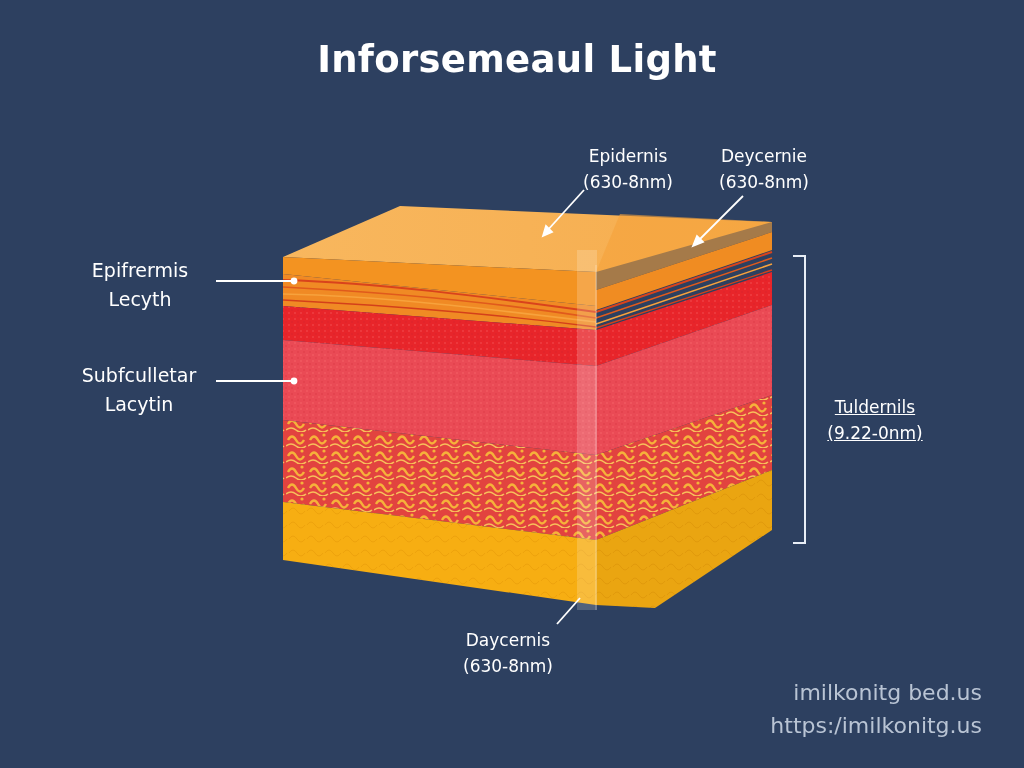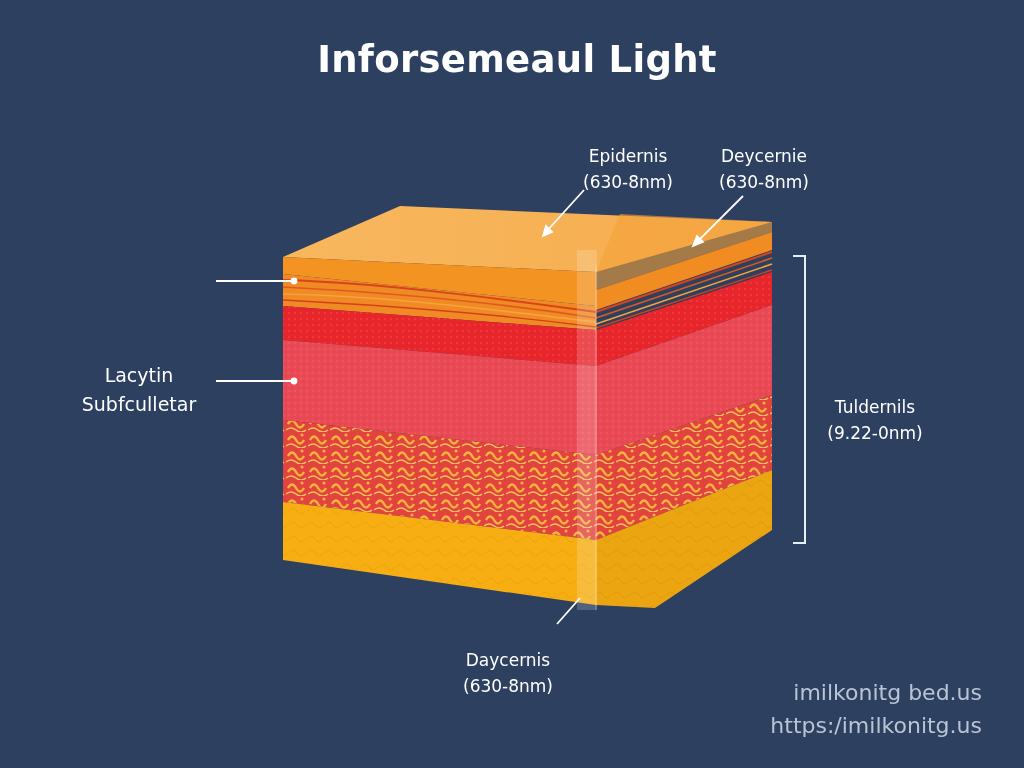--- a/index.html
+++ b/index.html
@@ -110,31 +110,33 @@
   <div>Epidernis</div>
   <div>(630-8nm)</div>
 </div>
 
 <div class="label small" style="left:704px;top:143px;width:120px;">
   <div>Deycernie</div>
   <div>(630-8nm)</div>
 </div>
 
 <div class="label" style="left:60px;top:256px;width:160px;">
+  <div>Epifrermis</div>
+  <div>Lecyth</div>
 </div>
 
 <div class="label" style="left:58px;top:361px;width:162px;">
+  <div>Subfculletar</div>
   <div>Lacytin</div>
-  <div>Subfculletar</div>
 </div>
 
-<div class="label small" style="left:815px;top:394px;width:120px;">
+<div class="label small" style="left:815px;top:394px;width:120px;text-decoration:underline;">
   <div>Tuldernils</div>
   <div>(9.22-0nm)</div>
 </div>
 
-<div class="label small" style="left:448px;top:627px;width:120px;margin-top:20px;">
+<div class="label small" style="left:448px;top:627px;width:120px;">
   <div>Daycernis</div>
   <div>(630-8nm)</div>
 </div>
 
 <div class="watermark" style="top:680px;">imilkonitg bed.us</div>
 <div class="watermark" style="top:713px;">https:/imilkonitg.us</div>
 
 </body></html>

